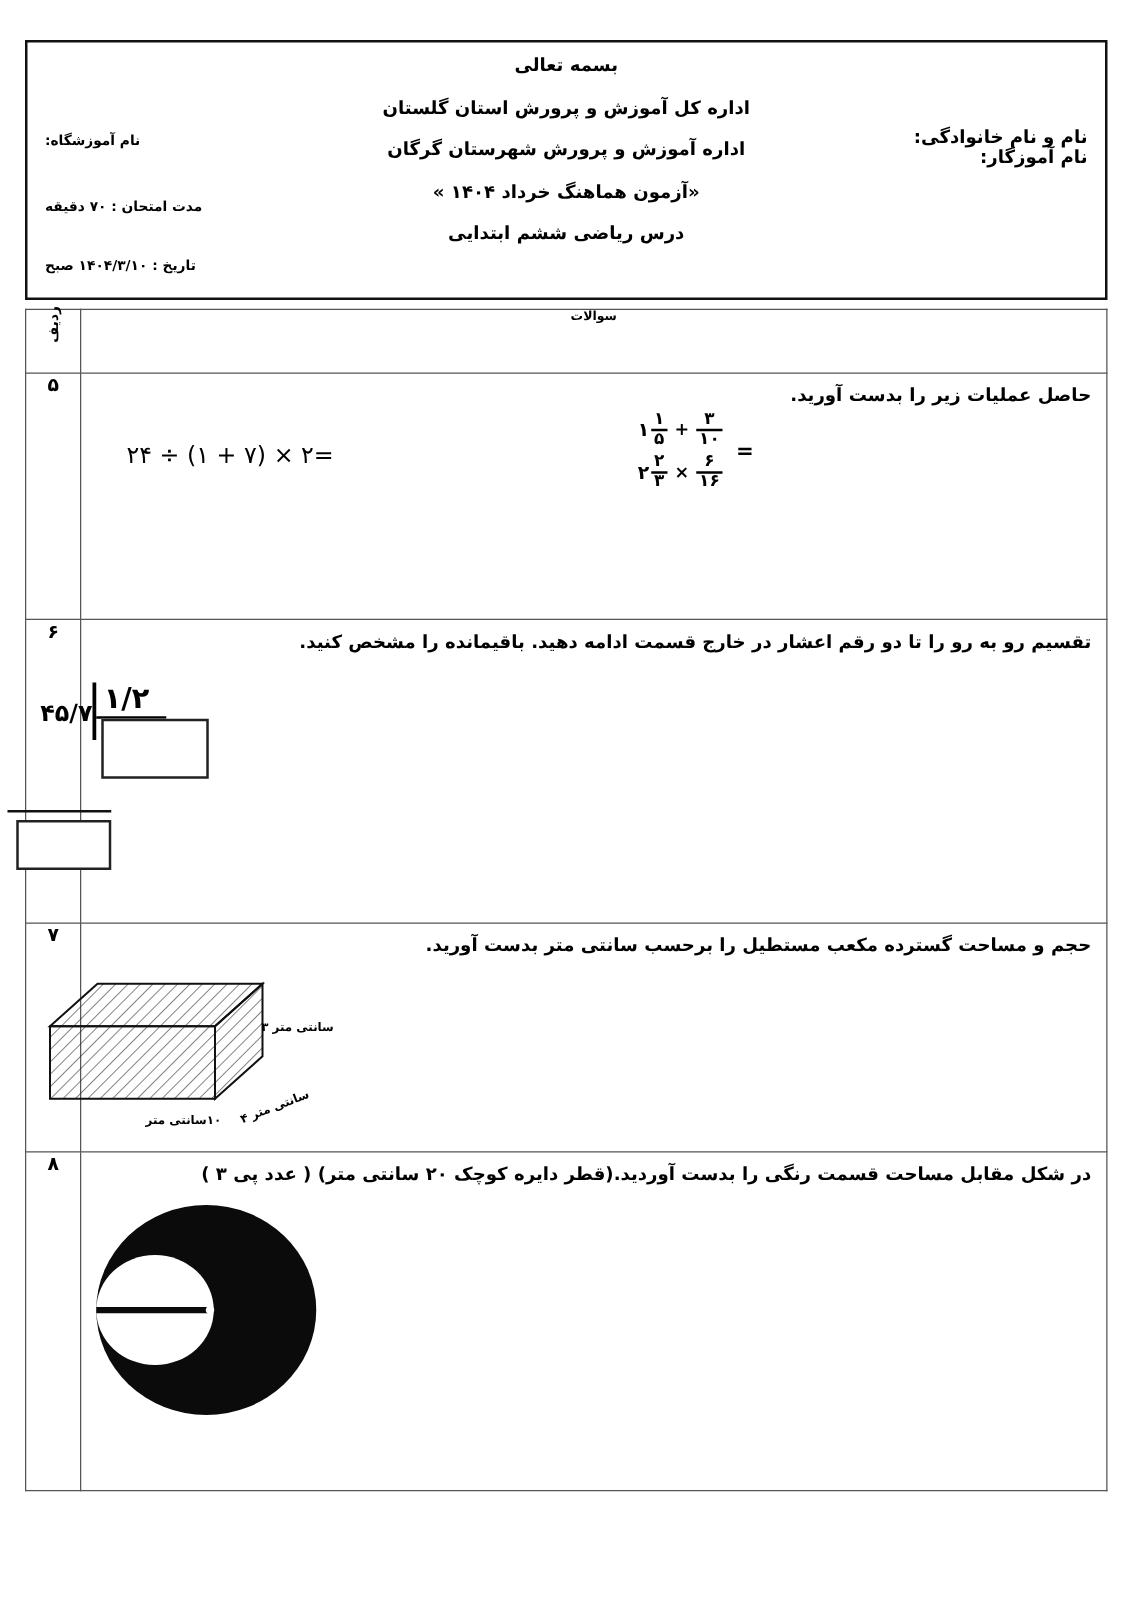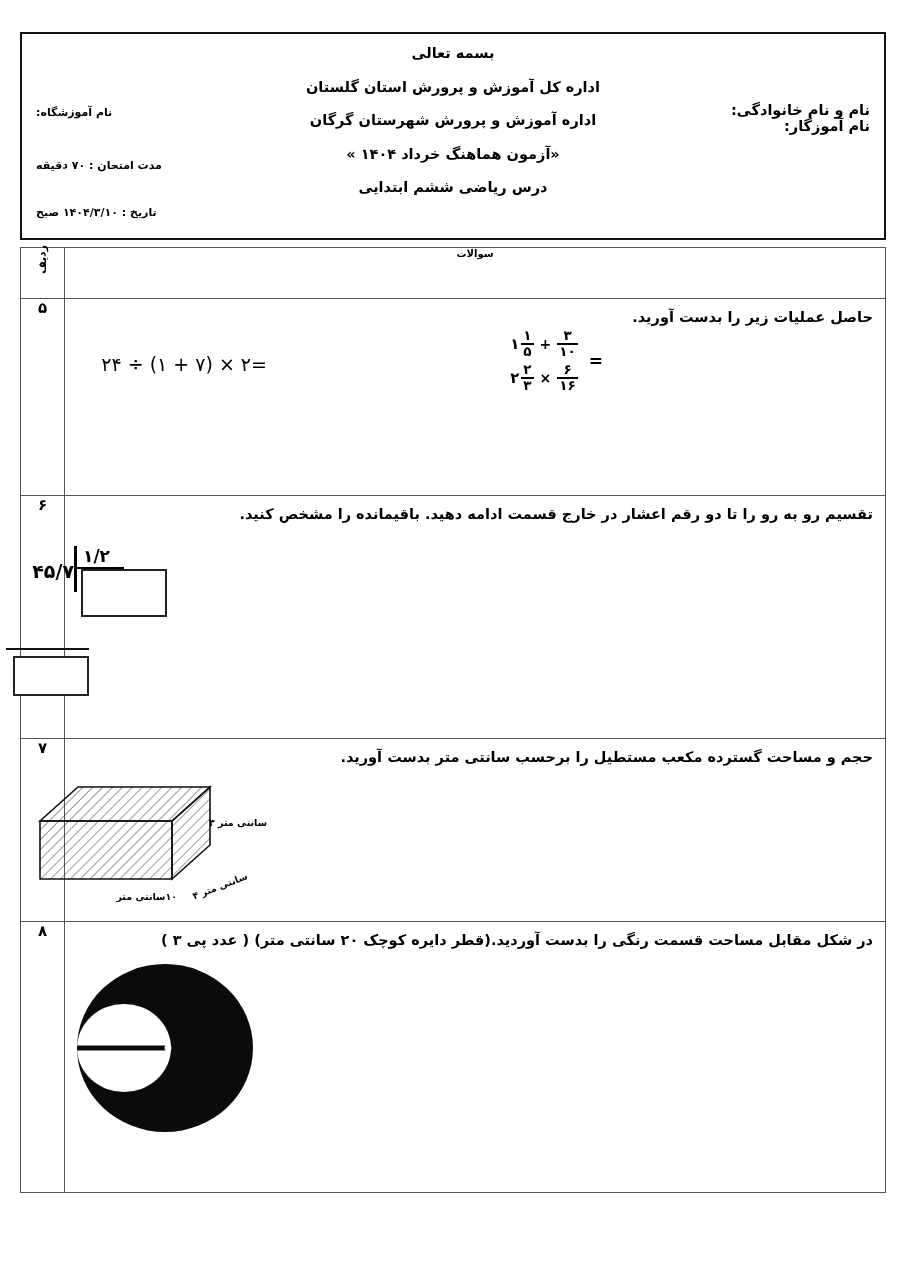--- a/index.html
+++ b/index.html
@@ -169,21 +169,21 @@
     padding-right:0;
     white-space:nowrap;
   }
   .divbar{
     width:3px;
     height:46px;
     background:#000;
   }
   .divright{display:flex;flex-direction:column;align-items:flex-start;}
   .divisor{
-    font-size:17px;
+    font-size:23px;
     padding:0 14px 1px 6px;
     border-bottom:2px solid #000;
     white-space:nowrap;
   }
   .quot-box{
     margin-left:4px;
     width:86px;height:48px;
     border:2px solid #222;
     box-sizing:border-box;
     background:#fff;

